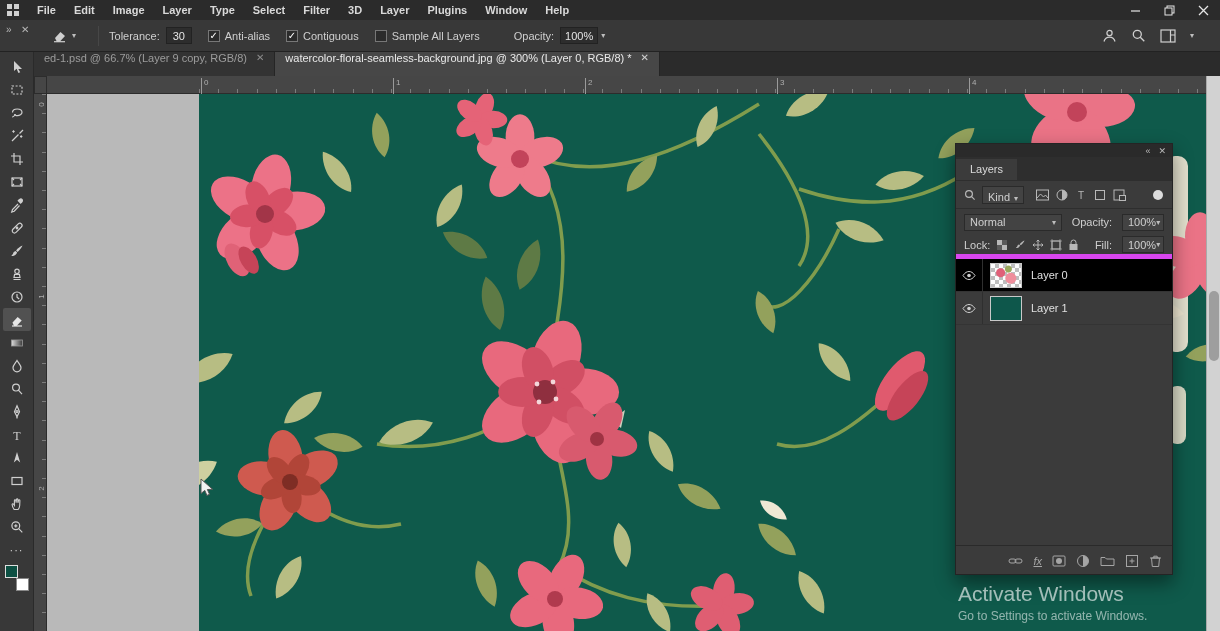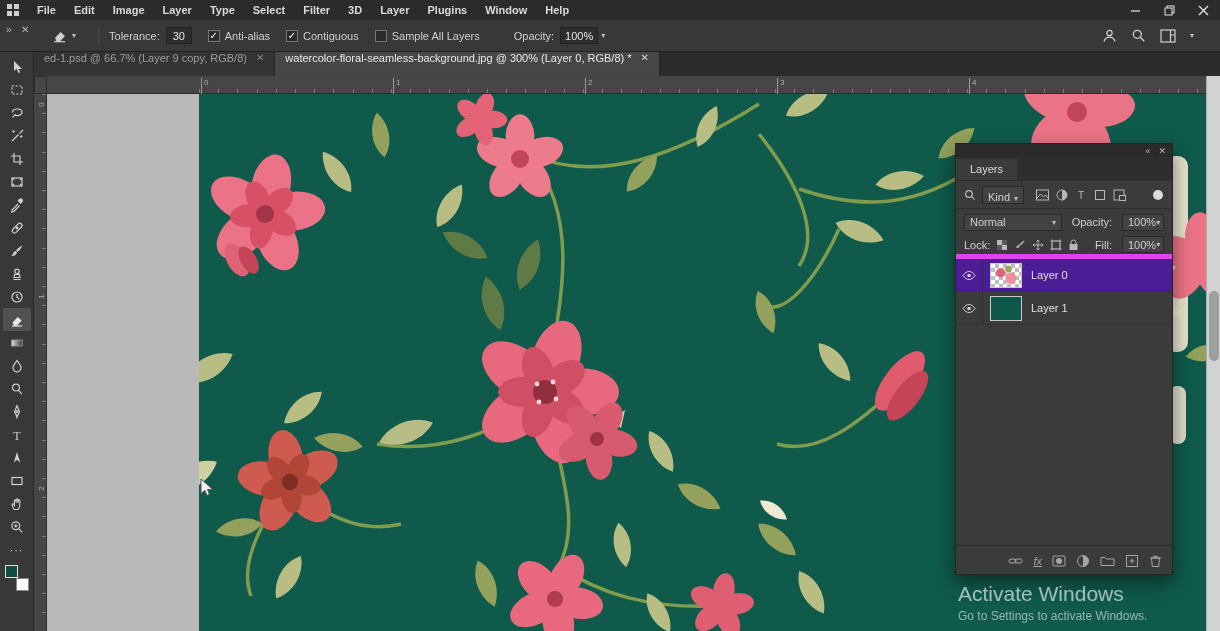--- a/index.html
+++ b/index.html
@@ -82,21 +82,21 @@
   .lp-filter-icons { display:flex; gap:7px; margin-left:6px; align-items:center; }
   .lp-blend { height:26px; }
   .lp-select { display:flex; align-items:center; justify-content:space-between; background:#434343;
                border:1px solid #2a2a2a; height:17px; padding:0 5px; }
   .lp-select.wide { width:98px; }
   .lp-select.narrow { width:42px; margin-left:4px; }
   .lp-lock { height:24px; border-bottom:5px solid #d946ef; }
   .lp-lock-icons { display:flex; gap:6px; align-items:center; }
   .lp-list { height:286px; background:#3b3b3b; }
   .layer-row { height:33px; display:flex; align-items:center; border-bottom:1px solid #343434; }
-  .layer-row.selected { background:#4c1d95; }
+  .layer-row.selected { background:#000000; }
   .eye-cell { width:27px; height:100%; display:flex; align-items:center; justify-content:center; border-right:1px solid #2f2f2f; }
   .thumb { width:32px; height:25px; margin:0 9px 0 7px; border:1px solid #c9c9c9; }
   .thumb.checker {
      background-image:
        radial-gradient(circle at 32% 38%, #e06078 0 4px, transparent 5px),
        radial-gradient(circle at 66% 62%, #ef8d9b 0 5px, transparent 6px),
        radial-gradient(circle at 58% 22%, #9aa85c 0 3px, transparent 4px),
        linear-gradient(45deg,#bdbdbd 25%,transparent 25% 75%,#bdbdbd 75%),
        linear-gradient(45deg,#bdbdbd 25%,#fdfdfd 25% 75%,#bdbdbd 75%);
      background-size:auto,auto,auto,8px 8px,8px 8px;

